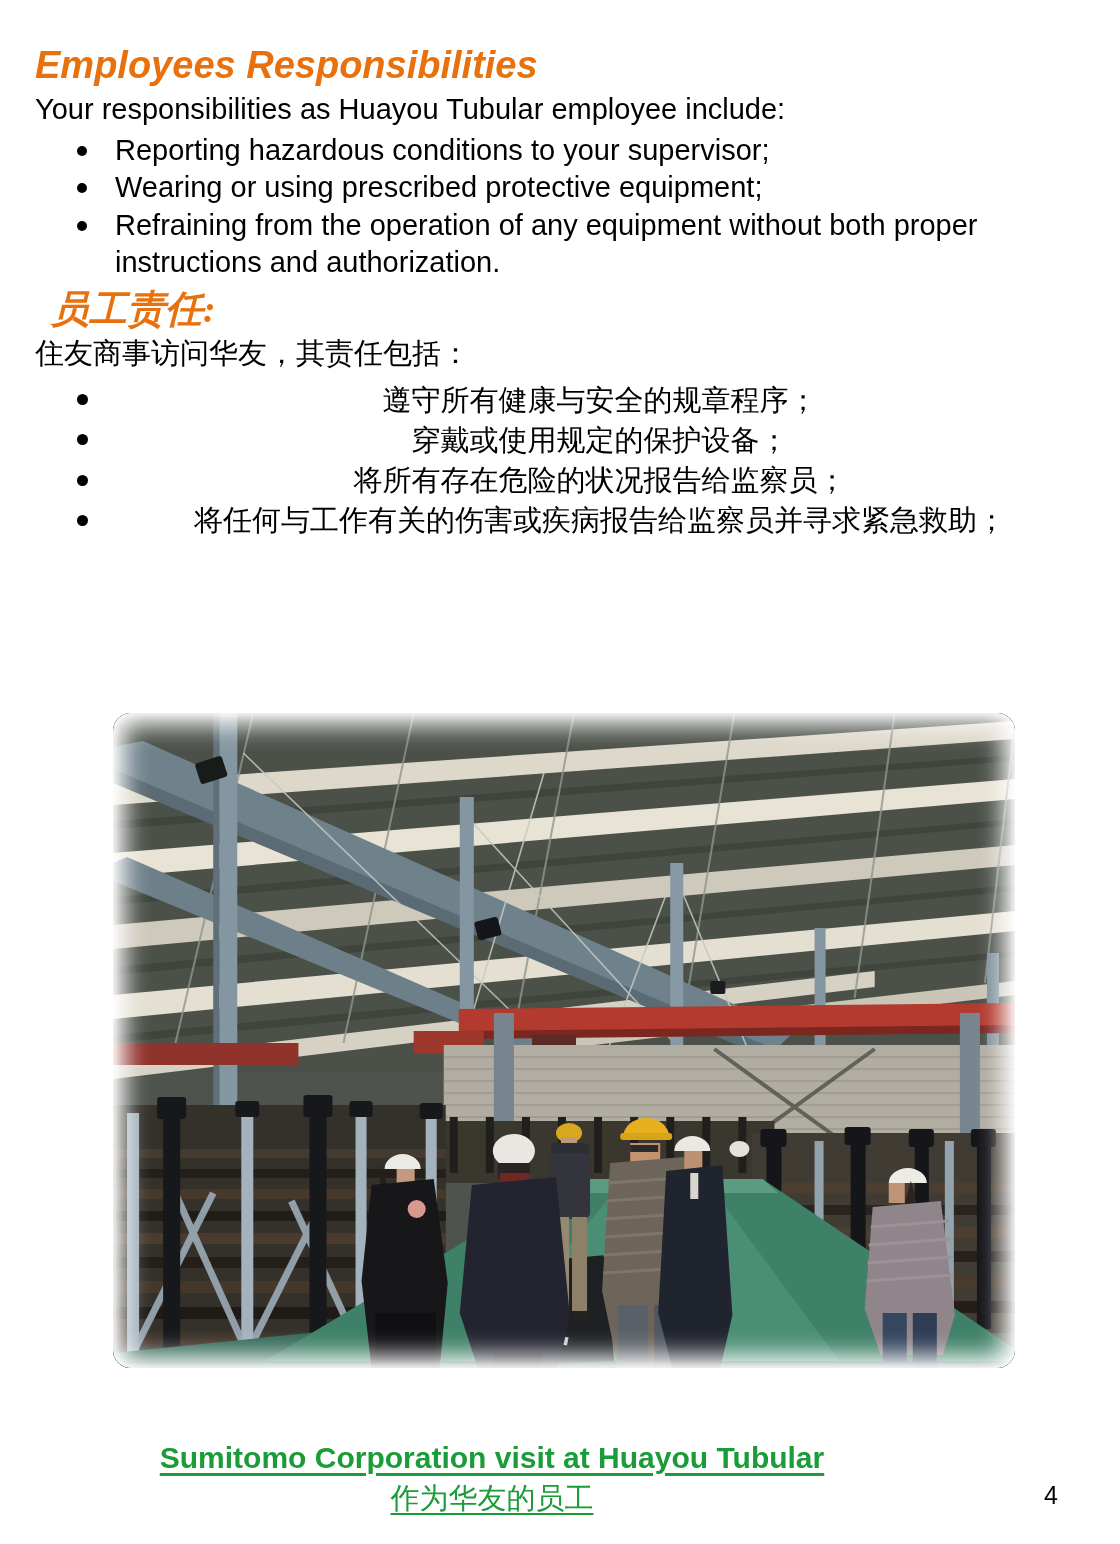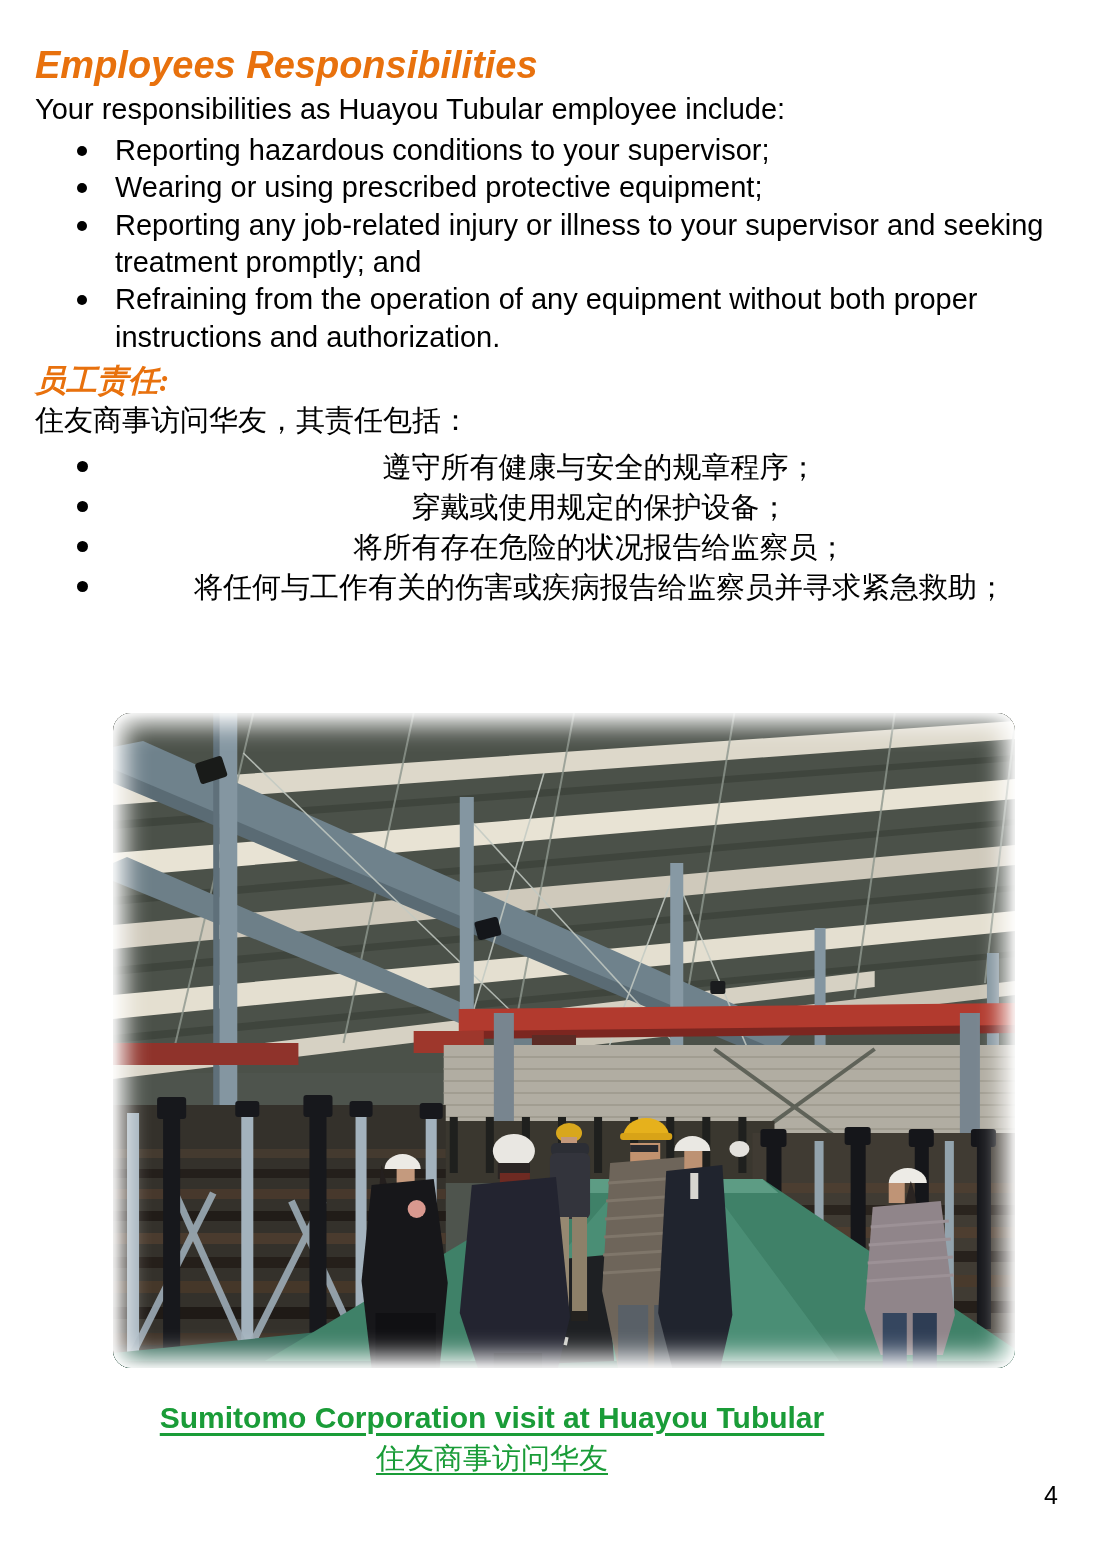--- a/index.html
+++ b/index.html
@@ -34,23 +34,23 @@
     padding-left:80px;padding-right:10px;
   }
   ul.blist li::before{
     content:"";
     position:absolute;left:42px;top:0.48em;
     width:10px;height:10px;border-radius:50%;
     background:var(--text-black);
   }
   .h-zh{
     color:var(--heading-orange);
-    font-size:31px;font-weight:bold;font-style:italic;
+    font-size:38px;font-weight:bold;font-style:italic;
     font-family:"Liberation Serif","DejaVu Serif",serif;
-    line-height:1.15;margin-top:7px;
+    line-height:1.15;margin-top:7px;margin-left:16px;
   }
   .zh-text{font-family:"Liberation Serif","DejaVu Serif",serif;}
   .intro-zh{font-size:29px;line-height:1.34;margin-top:2px;}
   ul.blist-zh{list-style:none;margin-top:7px;}
   ul.blist-zh li{
     position:relative;
     font-size:29px;line-height:1.38;
     padding-left:80px;
     text-align:center;
   }
@@ -73,21 +73,21 @@
   .photo-wrap::after{
     content:"";
     position:absolute;inset:0;
     border-radius:18px;
     box-shadow:inset 0 0 24px 12px #ffffff, inset 0 0 6px 2px rgba(255,255,255,.65);
     pointer-events:none;
   }
 
   .caption{
     position:absolute;
-    left:0;top:1400px;width:984px;
+    left:0;top:1440px;width:984px;
     text-align:center;
   }
   .cap-en{
     display:inline-block;
     color:var(--caption-green);
     font-size:30px;font-weight:bold;
     text-decoration:underline;
     text-underline-offset:5px;
     line-height:1.2;
   }
@@ -111,21 +111,20 @@
 
 <div class="page">
   <div class="content">
 
     <h2 class="h-en">Employees Responsibilities</h2>
     <p class="intro-en">Your responsibilities as Huayou Tubular employee include:</p>
 
     <ul class="blist">
       <li>Reporting hazardous conditions to your supervisor;</li>
       <li>Wearing or using prescribed protective equipment;</li>
-      <li>Reporting any job-related injury or illness to your supervisor and seeking treatment promptly; and</li>
       <li>Refraining from the operation of any equipment without both proper instructions and authorization.</li>
     </ul>
 
     <h2 class="h-zh">员工责任:</h2>
     <p class="intro-zh zh-text">住友商事访问华友，其责任包括：</p>
 
     <ul class="blist-zh zh-text">
       <li>遵守所有健康与安全的规章程序；</li>
       <li>穿戴或使用规定的保护设备；</li>
       <li>将所有存在危险的状况报告给监察员；</li>
@@ -363,17 +362,17 @@
         <rect x="768" y="600" width="24" height="55" fill="#35465f"></rect>
         <rect x="798" y="600" width="24" height="55" fill="#2e3d54"></rect>
       </g>
 
       <ellipse cx="625" cy="436" rx="10" ry="8" fill="#e4e2dd"></ellipse>
     </svg>
   </div>
 
   <div class="caption">
     <span class="cap-en">Sumitomo Corporation visit at Huayou Tubular</span>
-    <span class="cap-zh">住友商事访问华友</span>
+    <span class="cap-zh">作为华友的员工</span>
   </div>
 
   <div class="page-number">4</div>
 </div>
 
 </body></html>

